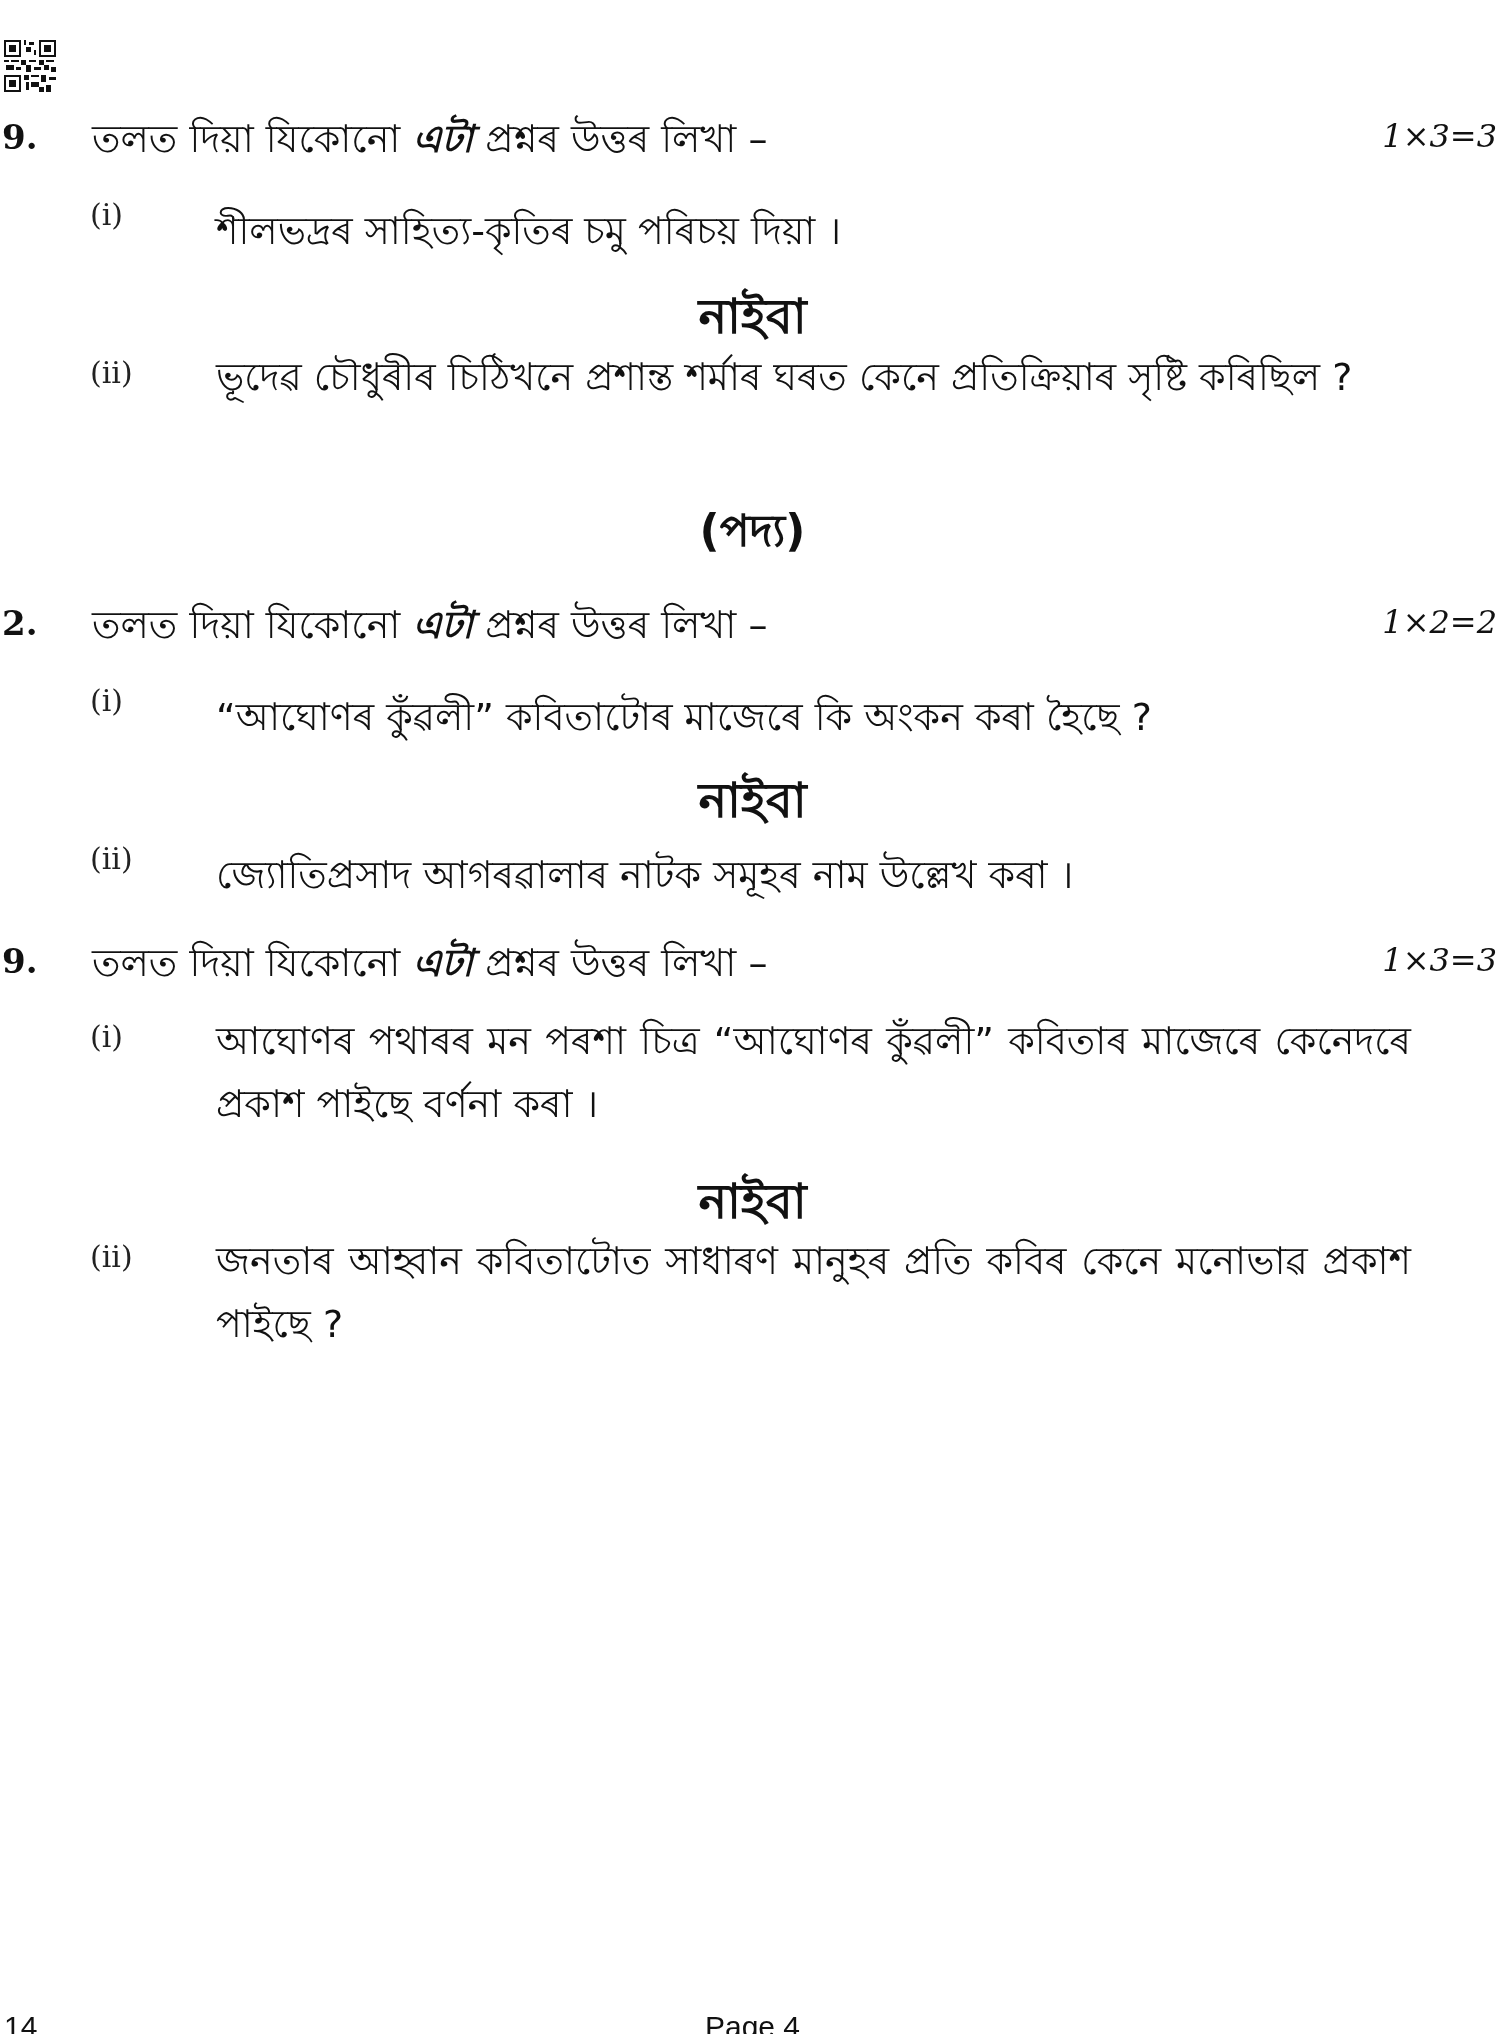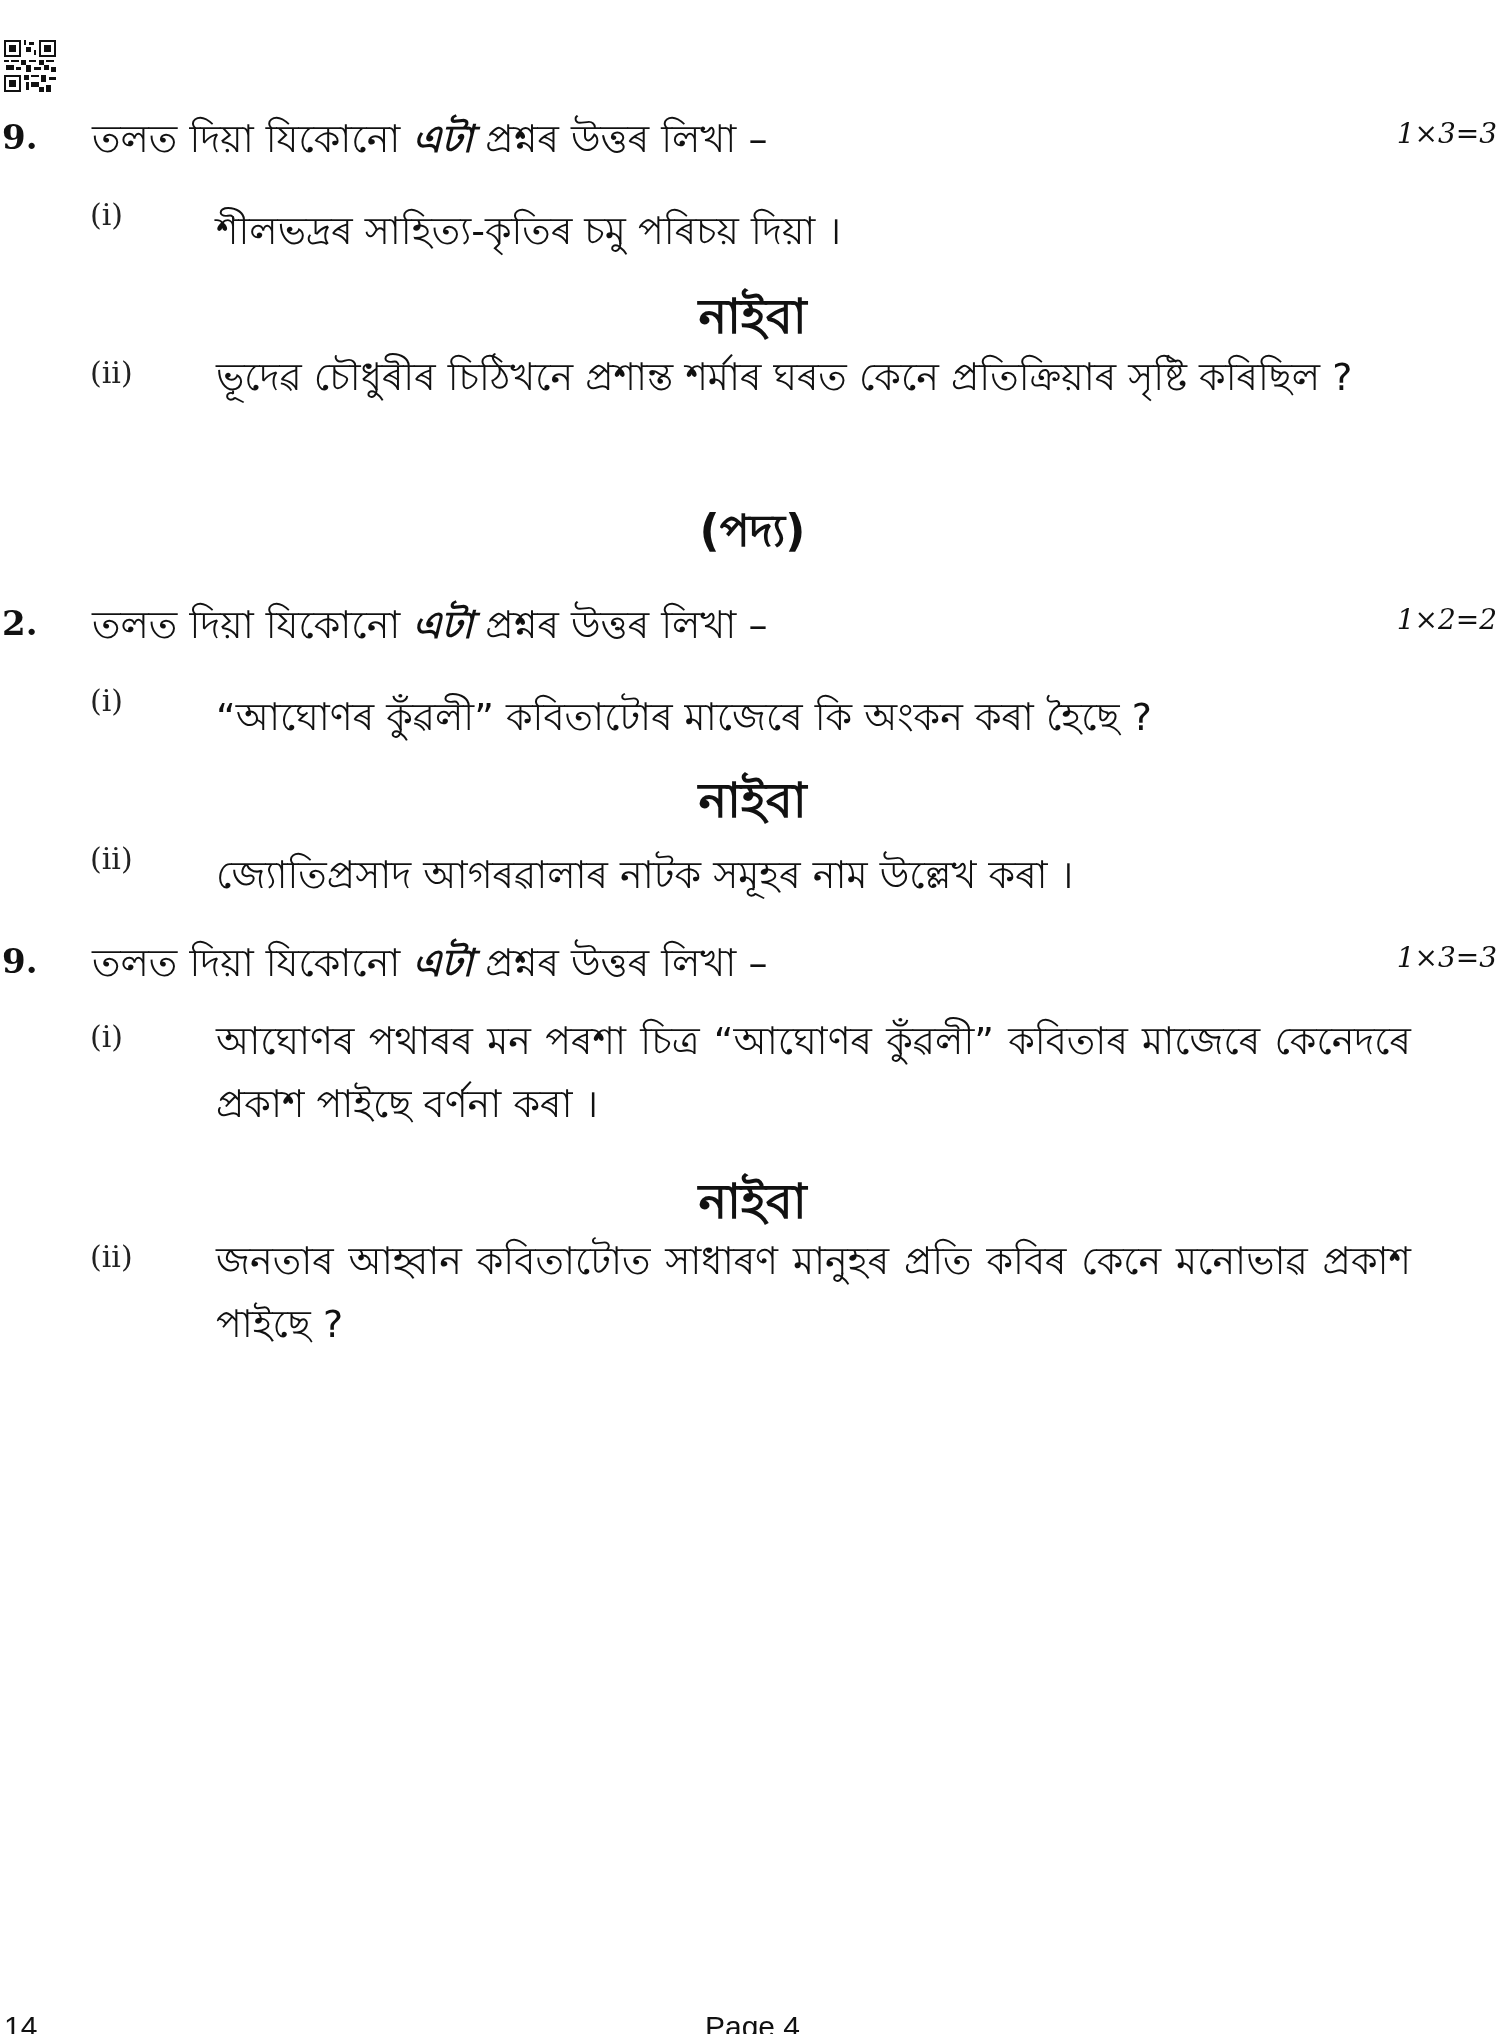--- a/index.html
+++ b/index.html
@@ -40,21 +40,21 @@
     .qtext {
       position: absolute;
       left: 92px;
       text-align: center;
     }
     .marks {
       position: absolute;
       right: 8px;
       font-family: "DejaVu Serif", serif;
       font-style: italic;
-      font-size: 28px;
+      font-size: 32px;
     }
     .emph {
       font-weight: bold;
       font-style: italic;
     }
     .sublabel {
       position: absolute;
       left: 90px;
       font-family: "DejaVu Serif", serif;
       font-size: 30px;

